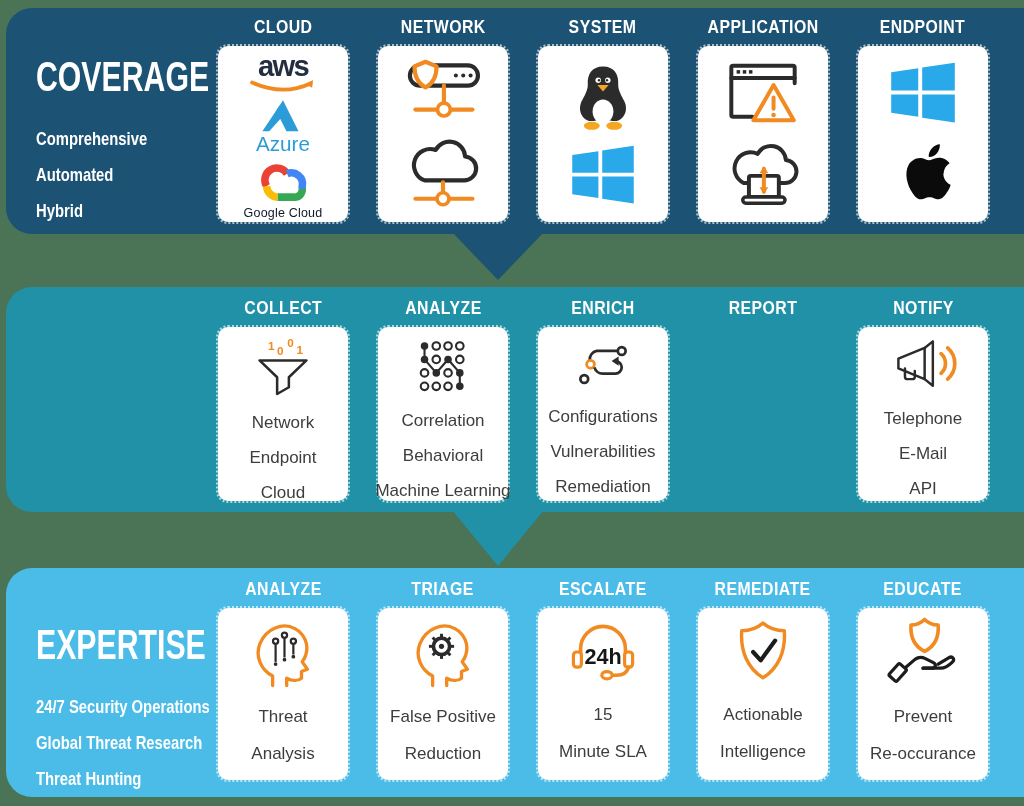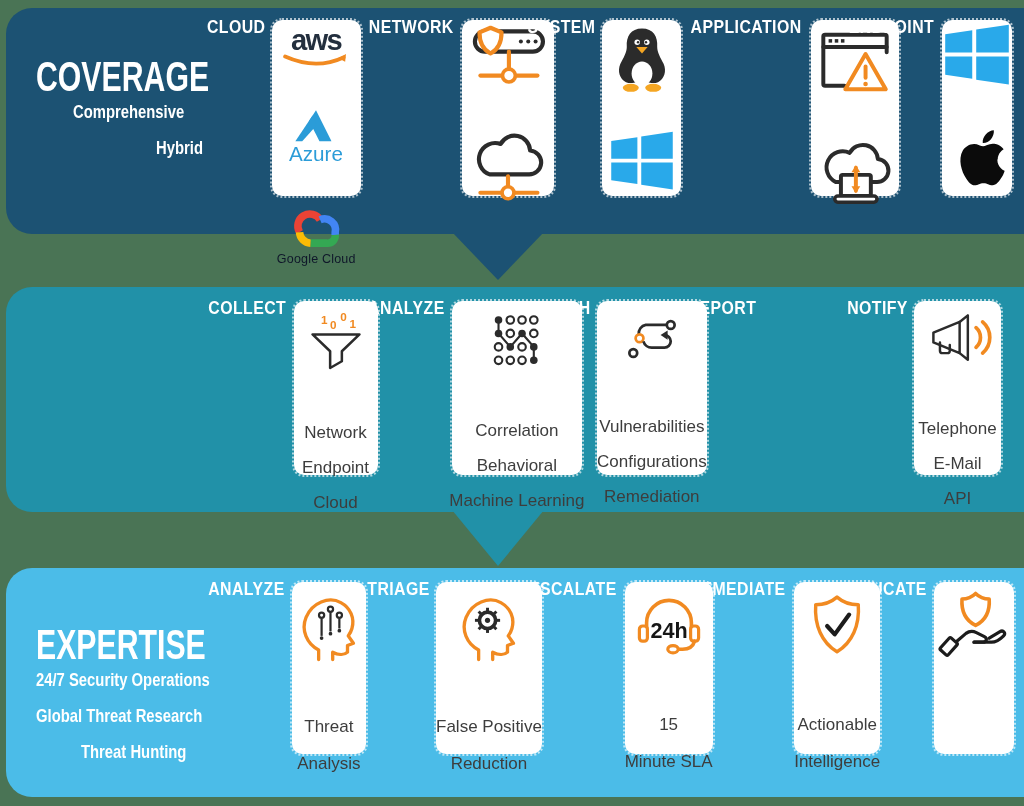--- a/index.html
+++ b/index.html
@@ -13,32 +13,32 @@
 
   .chevron{position:absolute;width:0;height:0;border-left:46px solid transparent;border-right:46px solid transparent;}
   .chevron-1{left:452px;top:232px;border-top:48px solid #1c5273;}
   .chevron-2{left:452px;top:510px;border-top:56px solid #2191a8;}
 
   .band-left{position:absolute;left:30px;top:16px;width:180px;color:#fff;}
   .band-coverage .band-left{padding-top:30px;}
   .band-platform .band-left{padding-top:42px;}
   .band-expertise .band-left{padding-top:38px;}
   .band-title{display:inline-block;font-size:42px;font-weight:bold;letter-spacing:0;transform:scaleX(.72);transform-origin:0 50%;white-space:nowrap;line-height:1.1;}
-  .band-subs{margin-top:1px;text-align:right;}
+  .band-subs{margin-top:28px;}
   .band-sub{margin-bottom:14px;white-space:nowrap;}
   .band-sub span{display:inline-block;font-size:19px;font-weight:bold;transform:scaleX(.78);transform-origin:0 50%;}
 
   .cols{position:absolute;left:197px;top:6px;display:flex;}
   .band-platform .cols,.band-expertise .cols{top:8px;}
-  .column{width:160px;display:flex;flex-direction:row;align-items:flex-start;}
+  .column{width:160px;display:flex;flex-direction:column;align-items:center;}
   .col-header{height:26px;line-height:26px;text-align:center;color:#fff;white-space:nowrap;}
   .col-header span{display:inline-block;font-size:18px;font-weight:bold;letter-spacing:.5px;transform:scaleX(.88);}
 
   .card{width:134px;margin-top:4px;background:#fff;background-clip:padding-box;border:2px dotted rgba(255,255,255,.65);
-        border-radius:12px;box-sizing:border-box;display:flex;flex-direction:column;align-items:center;gap:36px;}
+        border-radius:12px;box-sizing:border-box;display:flex;flex-direction:column;align-items:center;}
   .band-coverage .card{height:180px;justify-content:space-evenly;padding:4px 0;}
   .band-platform .card{height:178px;padding-top:10px;}
   .band-expertise .card{height:176px;padding-top:8px;}
 
   .icon-slot{display:flex;flex-direction:column;align-items:center;justify-content:center;}
   .card-lines{margin-top:6px;text-align:center;color:#3d3d3d;}
   .band-platform .cline{font-size:17px;line-height:35px;white-space:nowrap;}
   .band-expertise .cline{font-size:17px;line-height:37px;white-space:nowrap;}
   .band-expertise .card-lines{margin-top:8px;}
 
@@ -58,20 +58,21 @@
 </head>
 <body>
 
 <div class="canvas">
 
   <div class="band band-coverage">
     <div class="band-left">
       <span class="band-title">COVERAGE</span>
       <div class="band-subs">
         <div class="band-sub"><span>Comprehensive</span></div>
+        <div class="band-sub"><span>Automated</span></div>
         <div class="band-sub"><span>Hybrid</span></div>
       </div>
     </div>
     <div class="cols">
 
       <div class="column">
         <div class="col-header"><span>CLOUD</span></div>
         <div class="card">
           <div class="icon-slot">
             <svg width="86" height="48" viewBox="0 0 100 56">
@@ -267,22 +268,22 @@
             <svg width="78" height="56" viewBox="0 0 100 64">
               <circle cx="74" cy="14" r="5" class="fw" stroke="#2b2b2b" stroke-width="3.5"></circle>
               <path d="M68 14 H42 a11 11 0 0 0 -9 12" fill="none" stroke="#2b2b2b" stroke-width="3.5"></path>
               <circle cx="34" cy="31" r="5" class="fw" stroke="#f18a21" stroke-width="3.5"></circle>
               <path d="M39 35 a11 11 0 0 0 11 8 h16 a8 8 0 0 0 0 -16" fill="none" stroke="#2b2b2b" stroke-width="3.5"></path>
               <path d="M62 21 l9 6 l-9 6 z" class="fd" transform="rotate(180 66 27)"></path>
               <circle cx="26" cy="50" r="5" class="fw" stroke="#2b2b2b" stroke-width="3.5"></circle>
             </svg>
           </div>
           <div class="card-lines">
+            <div class="cline">Configurations</div>
             <div class="cline">Vulnerabilities</div>
-            <div class="cline">Configurations</div>
             <div class="cline">Remediation</div>
           </div>
         </div>
       </div>
 
       <div class="column">
         <div class="col-header"><span>REPORT</span></div>
       </div>
 
       <div class="column">
@@ -406,18 +407,22 @@
         <div class="col-header"><span>EDUCATE</span></div>
         <div class="card">
           <div class="icon-slot">
             <svg width="80" height="74" viewBox="0 0 100 92">
               <path d="M52 4 C57 9 63 11 69 11 C70 26 64 38 52 44 C40 38 34 26 35 11 C41 11 47 9 52 4 Z" class="so" stroke-width="4.5"></path>
               <path d="M26 66 l14 -12 c4 -3 9 -3 13 -1 l10 5 c4 2 3 7 -2 7 h-11" fill="none" stroke="#1c1c1c" stroke-width="4" stroke-linecap="round" stroke-linejoin="round"></path>
               <path d="M50 65 h22 c6 0 11 -4 15 -8 c3 -3 0 -8 -5 -5 l-13 8" fill="none" stroke="#1c1c1c" stroke-width="4" stroke-linecap="round" stroke-linejoin="round"></path>
               <rect x="12" y="60" width="13" height="20" rx="2" transform="rotate(42 18 70)" class="fw" stroke="#1c1c1c" stroke-width="4"></rect>
             </svg>
           </div>
+          <div class="card-lines">
+            <div class="cline">Prevent</div>
+            <div class="cline">Re-occurance</div>
+          </div>
         </div>
       </div>
     </div>
   </div>
 
 </div>
 
 </body></html>

